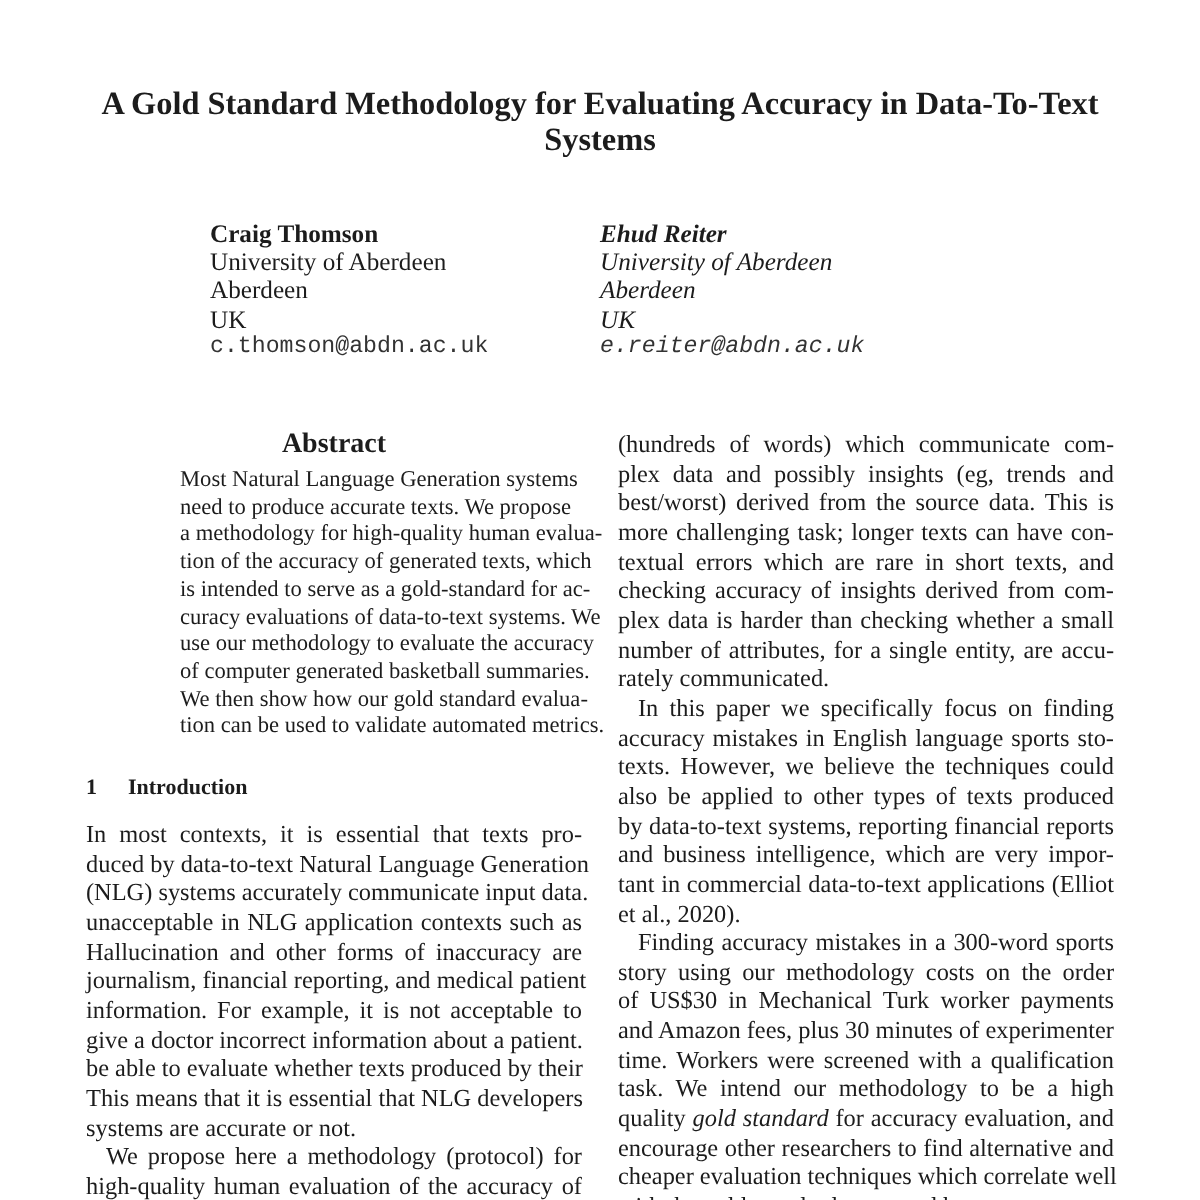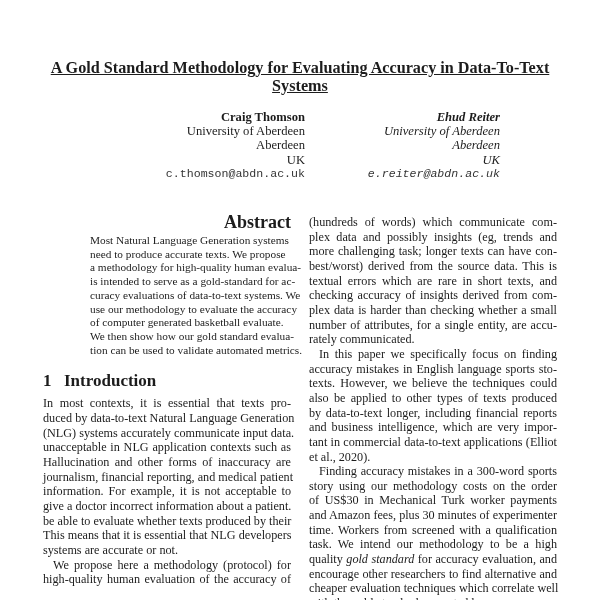--- a/index.html
+++ b/index.html
@@ -11,34 +11,33 @@
       width: 600px;
       height: 600px;
       position: relative;
       overflow: hidden;
       font-family: "Liberation Serif", "DejaVu Serif", serif;
       color: #1c1c1c;
     }
     .title {
       position: absolute;
       left: 40px;
-      top: 60px;
+      top: 44px;
       width: 520px;
       text-align: center;
       font-weight: bold;
       font-size: 16.2px;
       line-height: 17.5px;
       margin: 0;
-      text-decoration: underline;
     }
     .author {
       position: absolute;
       top: 110px;
       width: 200px;
-      text-align: right;
+      text-align: left;
       font-size: 12.6px;
       line-height: 14.2px;
     }
     .author.a1 { left: 105px; }
     .author.a2 { left: 300px; font-style: italic; }
     .author .name { font-weight: bold; }
     .author .email {
       font-family: "Liberation Mono", "DejaVu Sans Mono", monospace;
       font-size: 11.6px;
       color: #333;
@@ -54,35 +53,35 @@
       left: 43px;
       top: 215px;
       width: 248px;
     }
     .col-right {
       left: 309px;
       top: 215px;
       width: 248px;
     }
     .abstract-heading {
-      text-align: right;
+      text-align: center;
       font-weight: bold;
-      font-size: 18px;
+      font-size: 14px;
       line-height: 15px;
       margin: 0 0 4px 0;
     }
     .abstract-body {
       margin: 0 12px 0 47px;
       font-size: 11.3px;
       line-height: 13.7px;
       text-align: justify;
     }
     .section-heading {
       font-weight: bold;
-      font-size: 17px;
+      font-size: 11px;
       line-height: 15px;
       margin: 16px 0 8px 0;
       text-indent: 0;
     }
     .section-heading .num {
       display: inline-block;
       width: 21px;
     }
     .line {
       display: block;
@@ -119,24 +118,25 @@
   <div>UK</div>
   <div class="email">e.reiter@abdn.ac.uk</div>
 </div>
 
 <div class="col col-left">
   <div class="abstract-heading">Abstract</div>
   <div class="abstract-body">
     <span class="line">Most Natural Language Generation systems</span>
     <span class="line">need to produce accurate texts.  We propose</span>
     <span class="line">a methodology for high-quality human evalua-</span>
+    <span class="line">tion of the accuracy of generated texts, which</span>
     <span class="line">is intended to serve as a gold-standard for ac-</span>
     <span class="line">curacy evaluations of data-to-text systems. We</span>
     <span class="line">use our methodology to evaluate the accuracy</span>
-    <span class="line">of computer generated basketball evaluate.</span>
+    <span class="line">of computer generated basketball summaries.</span>
     <span class="line">We then show how our gold standard evalua-</span>
     <span class="line last">tion can be used to validate automated metrics.</span>
   </div>
 
   <div class="section-heading">
     <span class="num">1</span><span>Introduction</span>
   </div>
 
   <div>
     <span class="line">In most contexts, it is essential that texts pro-</span>
@@ -155,44 +155,44 @@
     <span class="line indent">We propose here a methodology (protocol) for</span>
     <span class="line">high-quality human evaluation of the accuracy of</span>
 
   </div>
 </div>
 
 <div class="col col-right">
   <div>
     <span class="line">(hundreds of words) which communicate com-</span>
     <span class="line">plex data and possibly insights (eg, trends and</span>
+    <span class="line">best/worst) derived from the source data. This is</span>
     <span class="line">more challenging task; longer texts can have con-</span>
-    <span class="line">best/worst) derived from the source data. This is</span>
     <span class="line">textual errors which are rare in short texts, and</span>
     <span class="line">checking accuracy of insights derived from com-</span>
     <span class="line">plex data is harder than checking whether a small</span>
     <span class="line">number of attributes, for a single entity, are accu-</span>
     <span class="line last">rately communicated.</span>
   </div>
   <div>
     <span class="line indent">In this paper we specifically focus on finding</span>
     <span class="line">accuracy mistakes in English language sports sto-</span>
     <span class="line">texts.  However, we believe the techniques could</span>
     <span class="line">also be applied to other types of texts produced</span>
-    <span class="line">by data-to-text longer, including financial reports</span>
+    <span class="line">by data-to-text systems, reporting financial reports</span>
     <span class="line">and business intelligence, which are very impor-</span>
     <span class="line">tant in commercial data-to-text applications (Elliot</span>
     <span class="line last">et al., 2020).</span>
   </div>
   <div>
     <span class="line indent">Finding accuracy mistakes in a 300-word sports</span>
     <span class="line">story using our methodology costs on the order</span>
     <span class="line">of US$30 in Mechanical Turk worker payments</span>
     <span class="line">and Amazon fees, plus 30 minutes of experimenter</span>
-    <span class="line">time. Workers from screened with a qualification</span>
+    <span class="line">time. Workers were screened with a qualification</span>
     <span class="line">task.  We intend our methodology to be a high</span>
     <span class="line"><span>quality </span><em>gold standard</em><span> for accuracy evaluation, and</span></span>
     <span class="line">encourage other researchers to find alternative and</span>
     <span class="line">cheaper evaluation techniques which correlate well</span>
     <span class="line last">with the gold-standard presented here.</span>
   </div>
 
 </div>
 
 </body></html>

